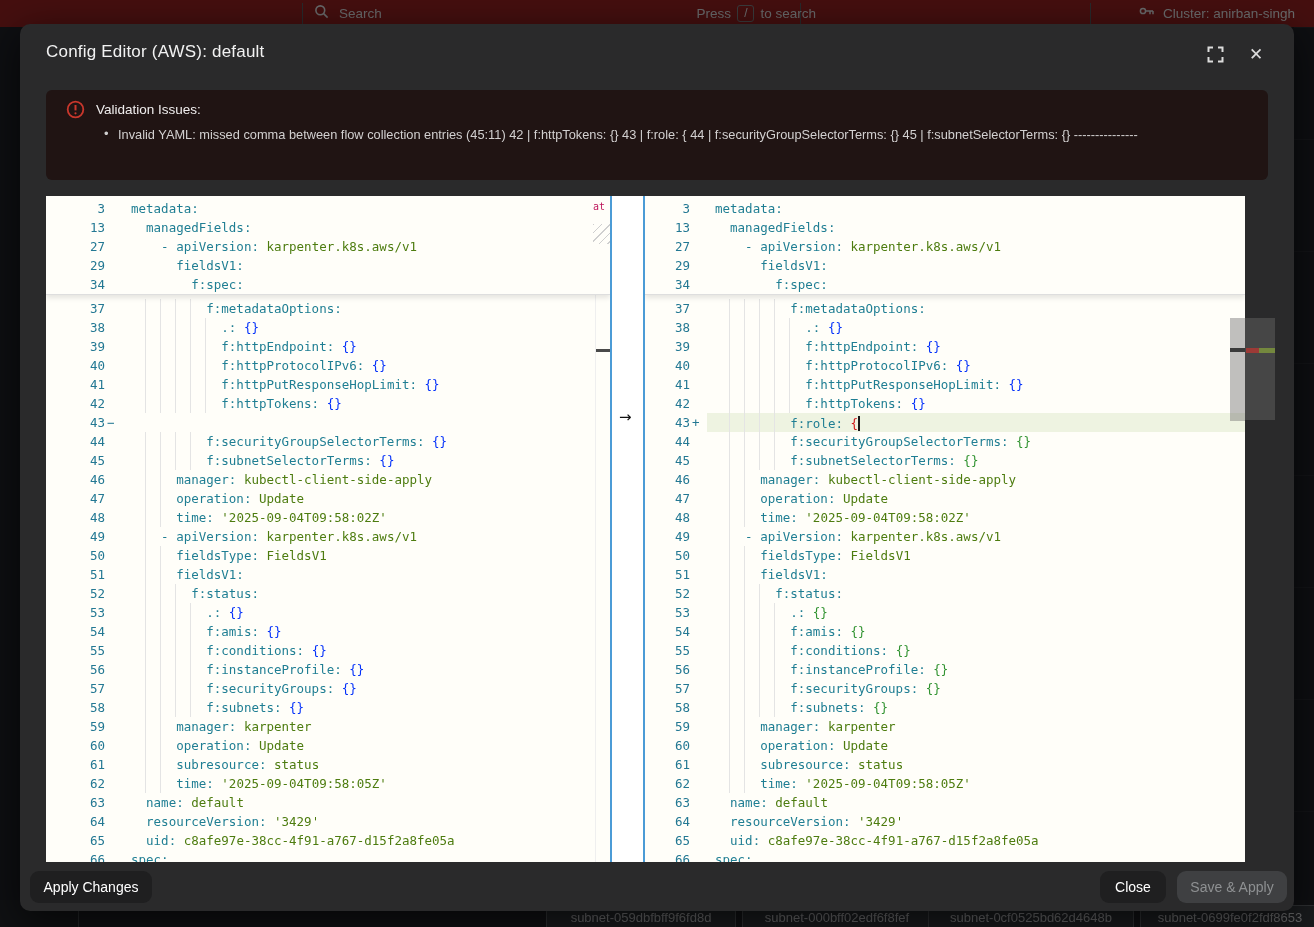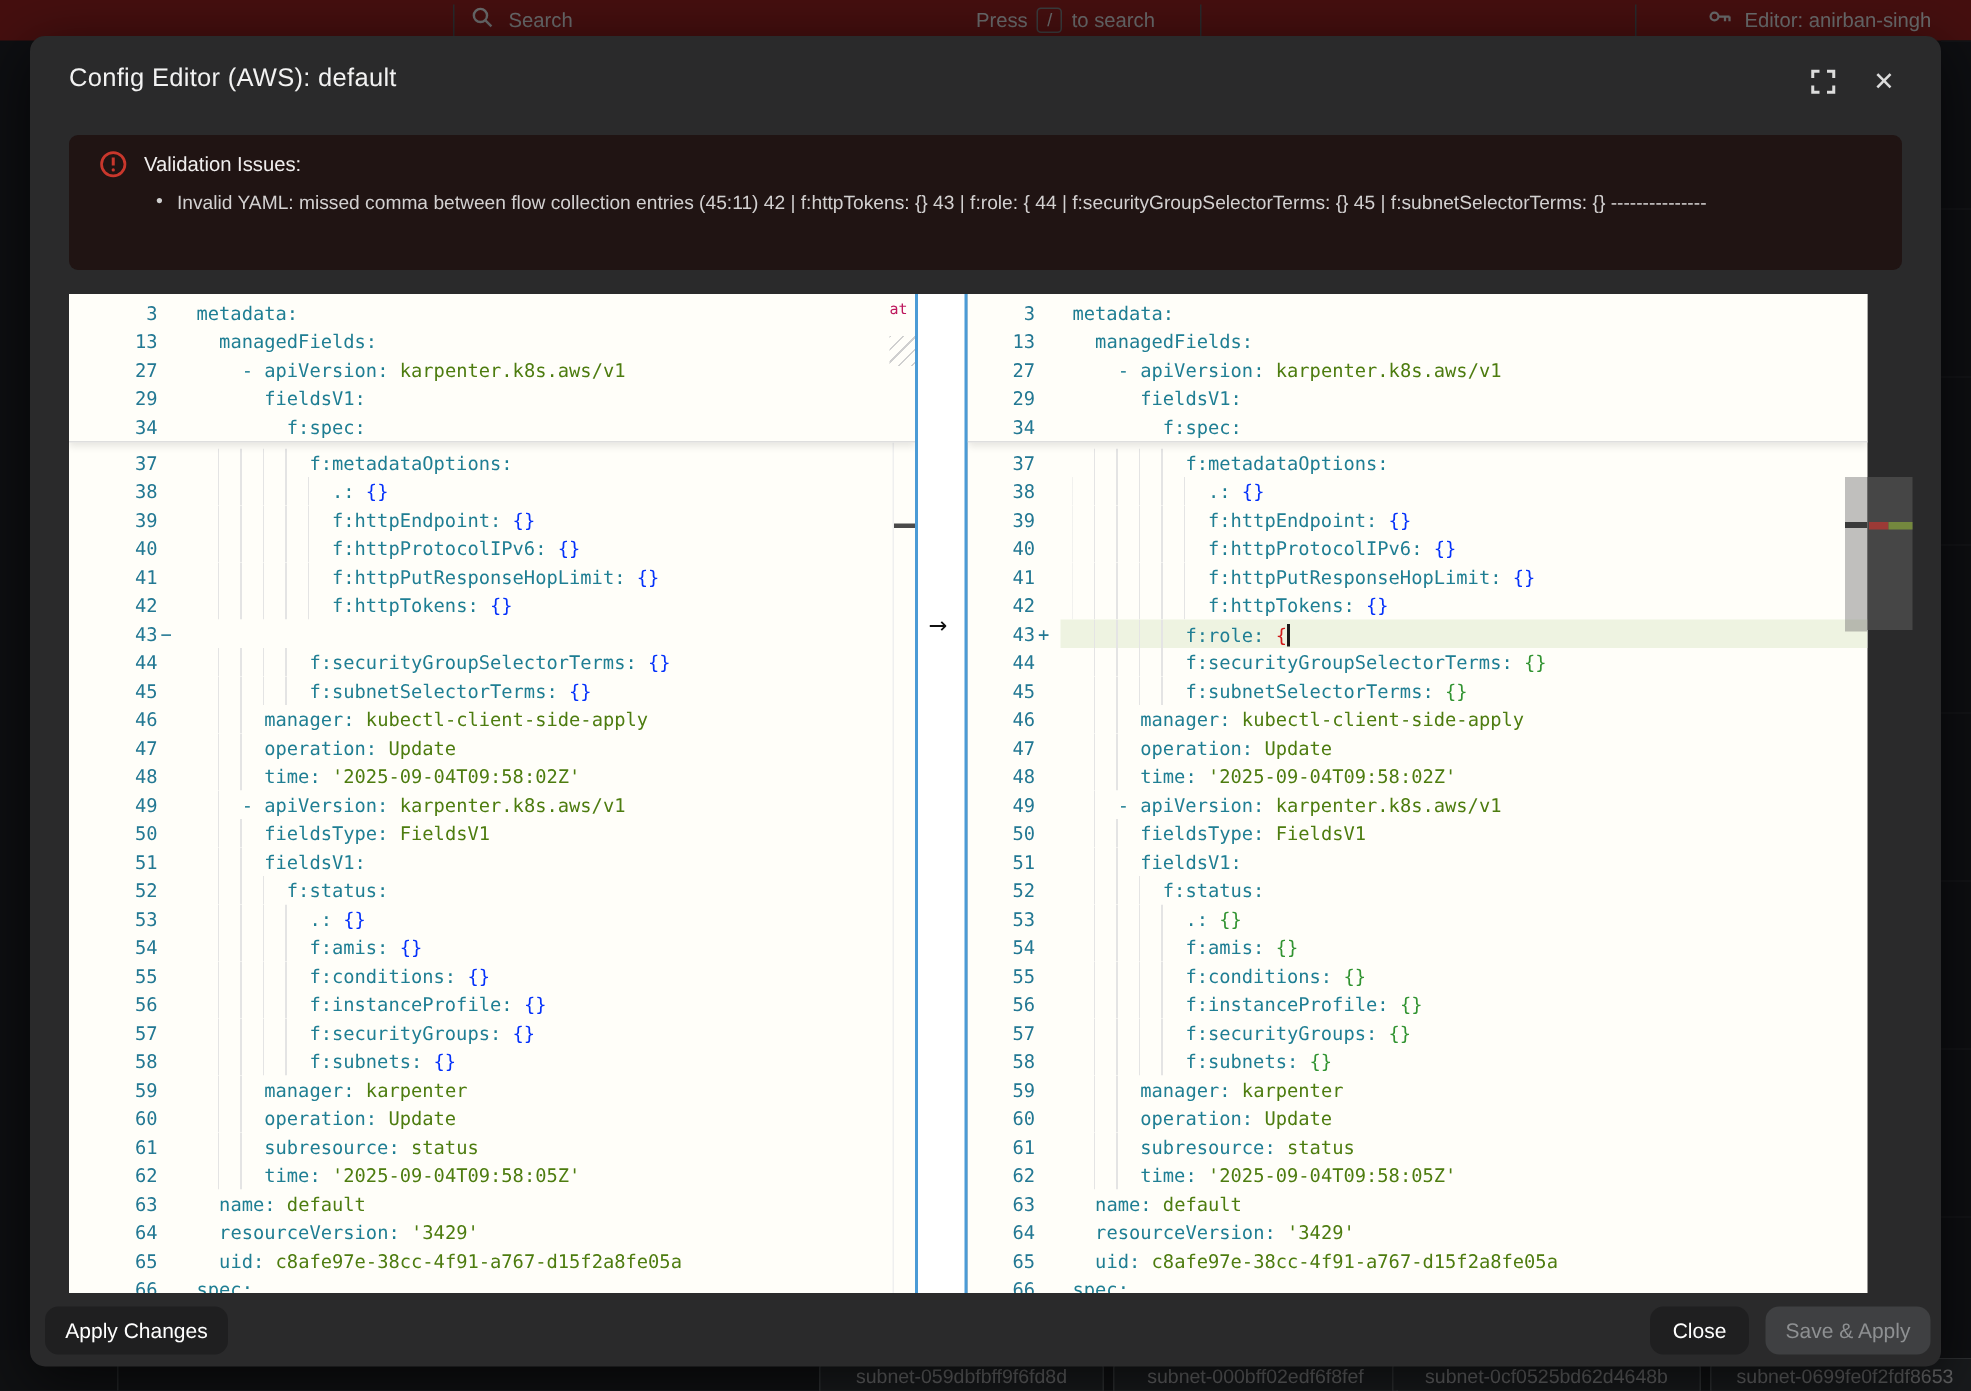--- a/index.html
+++ b/index.html
@@ -5,21 +5,21 @@
   html,body{margin:0;padding:0;background:#0e0f11;}
   *{box-sizing:border-box;}
   #screen{position:relative;width:1314px;height:927px;overflow:hidden;
     font-family:"Liberation Sans",sans-serif;background:#1b1d21;}
 
   
   .topbar{position:absolute;top:0;left:0;width:1314px;height:27px;background:#7f1d1d;z-index:1;}
   .topbar .sep{position:absolute;top:3px;bottom:3px;width:1px;background:#4a4d51;}
   .searchbox{position:absolute;left:302px;top:0;width:498px;height:27px;display:flex;align-items:center;padding:0 12px;color:#c4c6c8;}
   .searchbox .ph{margin-left:10px;font-size:13.5px;color:#bfc1c3;}
-  .shortcut{position:absolute;right:544px;top:0;height:27px;display:flex;align-items:center;gap:6px;color:#bfc1c3;font-size:13.5px;}
+  .shortcut{position:absolute;right:498px;top:0;height:27px;display:flex;align-items:center;gap:6px;color:#bfc1c3;font-size:13.5px;}
   .kbd{border:1px solid #6a6d70;border-radius:3px;padding:0 6px;font-size:12px;line-height:15px;color:#c4c6c8;}
   .cluster{position:absolute;left:1138px;top:0;height:27px;display:flex;align-items:center;gap:8px;color:#c4c6c8;font-size:13.5px;white-space:nowrap;}
   .pagebottom{position:absolute;left:0;top:900px;width:1314px;height:27px;background:#1e2023;z-index:1;}
   .cell{position:absolute;top:5px;height:30px;background:#2f3236;border:1px solid #55585c;border-bottom:none;border-radius:7px 7px 0 0;color:#b9babc;font-size:13px;display:flex;align-items:flex-start;justify-content:center;padding-top:4px;white-space:nowrap;overflow:hidden;}
   .vdiv{position:absolute;left:78px;top:0;bottom:0;width:1px;background:#43464a;}
   .rightsliver{position:absolute;right:0;top:27px;width:20px;bottom:27px;z-index:1;background:repeating-linear-gradient(to bottom,#24262a 0 1px,#1b1d21 1px 112px);}
 
   .backdrop{position:absolute;inset:0;background:rgba(0,0,0,0.45);z-index:5;}
 
   
@@ -106,21 +106,21 @@
     </div>
     <div class="cluster">
       <span>
         <svg width="17" height="16" viewBox="0 0 17 16">
             <circle cx="5" cy="7" r="2.6" fill="none" stroke="#bfc1c3" stroke-width="1.5"></circle>
             <line x1="7.6" y1="7" x2="15" y2="7" stroke="#bfc1c3" stroke-width="1.5"></line>
             <line x1="12" y1="7" x2="12" y2="10.2" stroke="#bfc1c3" stroke-width="1.5"></line>
             <line x1="15" y1="7" x2="15" y2="10.2" stroke="#bfc1c3" stroke-width="1.5"></line>
           </svg>
       </span>
-      <span>Editor: anirban-singh</span>
+      <span>Cluster: anirban-singh</span>
     </div>
   </div>
 
   <div class="pagebottom">
     <div class="vdiv"></div>
     <div class="cell" style="left:546px;width:190px">subnet-059dbfbff9f6fd8d</div>
     <div class="cell" style="left:742px;width:190px">subnet-000bff02edf6f8fef</div>
     <div class="cell" style="left:928px;width:206px">subnet-0cf0525bd62d4648b</div>
     <div class="cell" style="left:1140px;width:180px">subnet-0699fe0f2fdf8653</div>
   </div>

